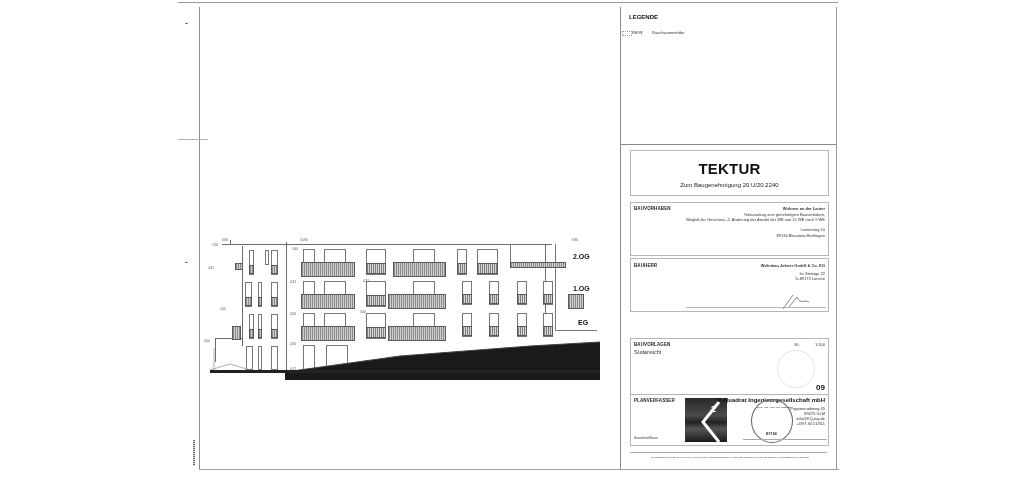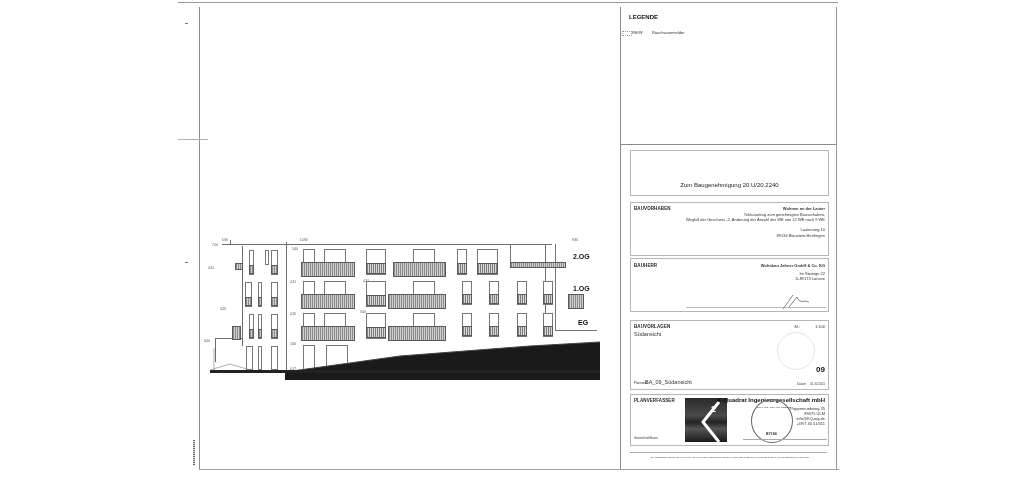--- a/index.html
+++ b/index.html
@@ -48,20 +48,21 @@
 
 <div class="abs" style="left:620px;top:7px;width:216px;height:137px;">
   <div class="abs legend-title" style="left:9px;top:7px;">LEGENDE</div>
   <div class="abs" style="left:2px;top:24px;width:8px;height:3px;border:1px dotted #999;"></div>
   <div class="abs small" style="left:12px;top:23px;">RE/W</div>
   <div class="abs small" style="left:32px;top:23px;">Rauchwarnmelder</div>
 </div>
 
 <div class="abs tb-sep" style="top:144px;"></div>
 <div class="abs box" style="left:630px;top:150px;width:197px;height:44px;">
+  <div class="abs tektur" style="left:0;right:0;top:9px;text-align:center;">TEKTUR</div>
   <div class="abs tektur-sub" style="left:0;right:0;top:31px;text-align:center;">Zum Baugenehmigung 20.U/20.2240</div>
 </div>
 
 <div class="abs box" style="left:630px;top:202px;width:197px;height:52px;">
   <div class="abs label" style="left:3px;top:3px;">BAUVORHABEN</div>
   <div class="abs small right" style="right:3px;top:3px;font-weight:bold;">Wohnen an der Lauter</div>
   <div class="abs small right" style="right:3px;top:9px;">Tekturantrag zum genehmigten Bauvorhaben,</div>
   <div class="abs small right" style="right:3px;top:14px;">Wegfall der Geschoss -2, Änderung der Anzahl der WE von 12 WE nach 9 WE</div>
   <div class="abs small right" style="right:3px;top:24px;">Lautersteg 10</div>
   <div class="abs small right" style="right:3px;top:30px;">89134 Blaustein-Herrlingen</div>
@@ -71,21 +72,21 @@
   <div class="abs label" style="left:3px;top:4px;">BAUHERR</div>
   <div class="abs small right" style="right:3px;top:4px;font-weight:bold;">Wohnbau Jahner GmbH &amp; Co. KG</div>
   <div class="abs small right" style="right:3px;top:12px;">Im Steinige 22</div>
   <div class="abs small right" style="right:3px;top:17px;">D-89173 Lonsee</div>
   <div class="abs" style="left:55px;top:48px;width:140px;height:1px;background:#bbb;"></div>
   <svg class="abs" style="left:150px;top:34px;" width="30" height="18">
     <path d="M2 16 L12 2 M8 14 L16 4 Q18 10 24 8 L28 9" stroke="#555" stroke-width="0.7" fill="none"></path>
   </svg>
 </div>
 
-<div class="abs box" style="left:630px;top:320px;width:197px;height:68px;">
+<div class="abs box" style="left:630px;top:338px;width:197px;height:68px;">
   <div class="abs label" style="left:3px;top:3px;">BAUVORLAGEN</div>
   <div class="abs small" style="left:3px;top:10px;font-size:5.5px;">Südansicht</div>
   <div class="abs small" style="right:28px;top:3px;">M.:</div>
   <div class="abs small" style="right:3px;top:3px;">1:100</div>
   <div class="abs stamp" style="left:146px;top:11px;width:36px;height:36px;border-color:#e4e4e4;"></div>
   <div class="abs" style="right:3px;top:44px;font-size:8px;font-weight:bold;">09</div>
   <div class="abs small" style="left:3px;top:60px;font-size:3px;">Planname</div>
   <div class="abs small" style="left:14px;top:58px;font-size:5.5px;">BA_09_Südansicht</div>
   <div class="abs small" style="right:22px;top:61px;font-size:3px;">Datum</div>
   <div class="abs small" style="right:3px;top:61px;font-size:3px;">01.10.2021</div>

